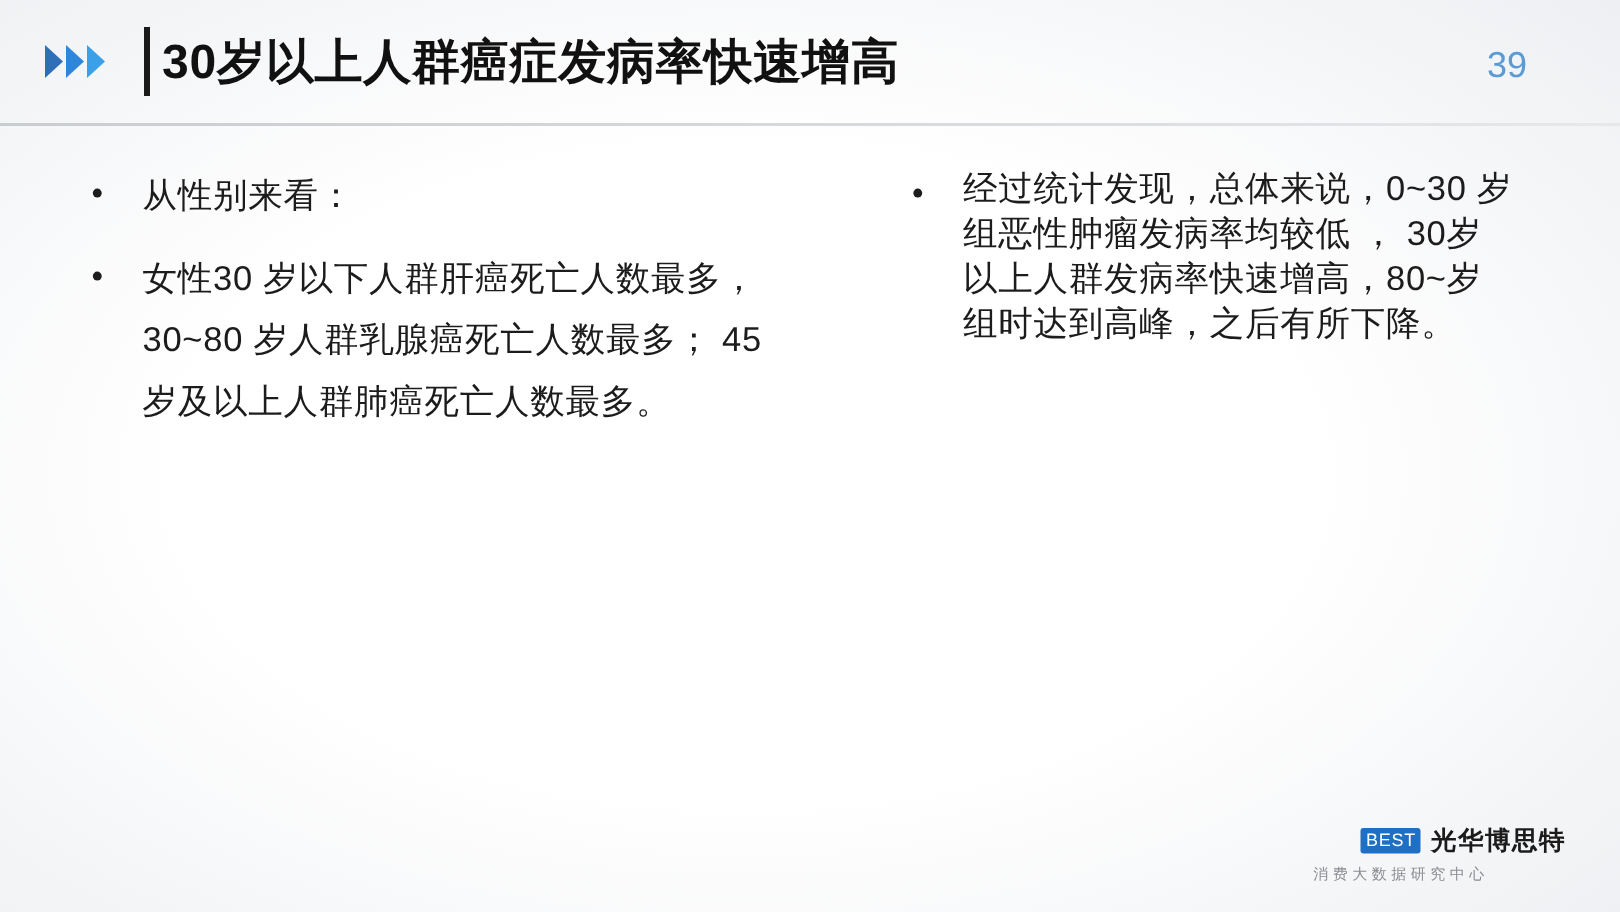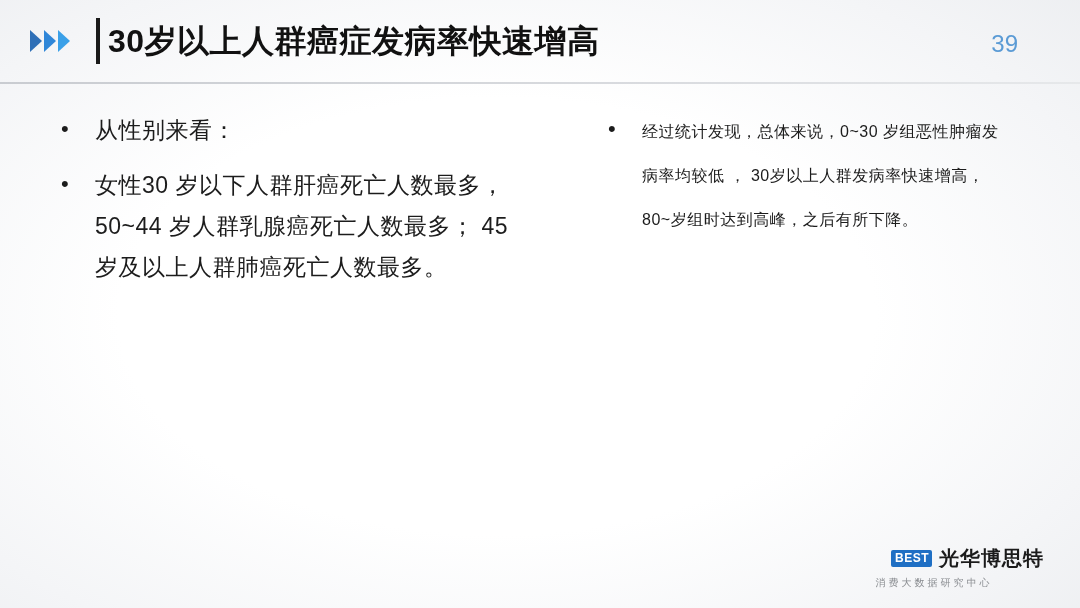--- a/index.html
+++ b/index.html
@@ -121,22 +121,22 @@
   .bullet-item::before {
     content: "•";
     position: absolute;
     left: 6px;
     top: -2px;
     font-size: 22px;
     color: #1c1c1c;
     line-height: 41px;
   }
   .col-right .bullet-item {
-    font-size: 16px;
-    line-height: 44px;
+    font-size: 23px;
+    line-height: 30px;
     margin-bottom: 8px;
   }
   
   .logo-block {
     position: absolute;
     right: 36px;
     bottom: 18px;
     text-align: right;
     width: 220px;
   }
@@ -149,28 +149,28 @@
   .logo-mark {
     display: inline-flex;
     align-items: center;
     gap: 1px;
   }
   .logo-badge {
     display: inline-block;
     background: #1f6fc4;
     color: #ffffff;
     font-size: 12px;
-    font-weight: bold;
+    font-weight: normal;
     padding: 2px 3px 2px 4px;
     border-radius: 2px;
     letter-spacing: 0.5px;
     line-height: 13px;
   }
   .logo-name {
-    font-size: 20px;
+    font-size: 17px;
     font-weight: bold;
     color: #1b1b1b;
     letter-spacing: 1px;
   }
   .logo-sub {
     margin-top: 4px;
     font-size: 10px;
     color: #8a8d91;
     letter-spacing: 3px;
     text-align: center;
@@ -190,21 +190,21 @@
     <div class="title-bar"></div>
     <div class="slide-title">30岁以上人群癌症发病率快速增高</div>
     <div class="page-number">39</div>
     <div class="header-rule"></div>
   </div>
 
   <div class="content">
 
     <div class="col col-left">
       <div class="bullet-item">从性别来看：</div>
-      <div class="bullet-item">女性30 岁以下人群肝癌死亡人数最多， 50~44 岁人群乳腺癌死亡人数最多； 45 岁及以上人群肺癌死亡人数最多。</div>
+      <div class="bullet-item">女性30 岁以下人群肝癌死亡人数最多， 30~80 岁人群乳腺癌死亡人数最多； 45 岁及以上人群肺癌死亡人数最多。</div>
     </div>
 
     <div class="col col-right">
       <div class="bullet-item">经过统计发现，总体来说，0~30 岁组恶性肿瘤发病率均较低 ， 30岁以上人群发病率快速增高，80~岁组时达到高峰，之后有所下降。</div>
     </div>
 
   </div>
 
   <div class="logo-block">
     <div class="logo-row">

